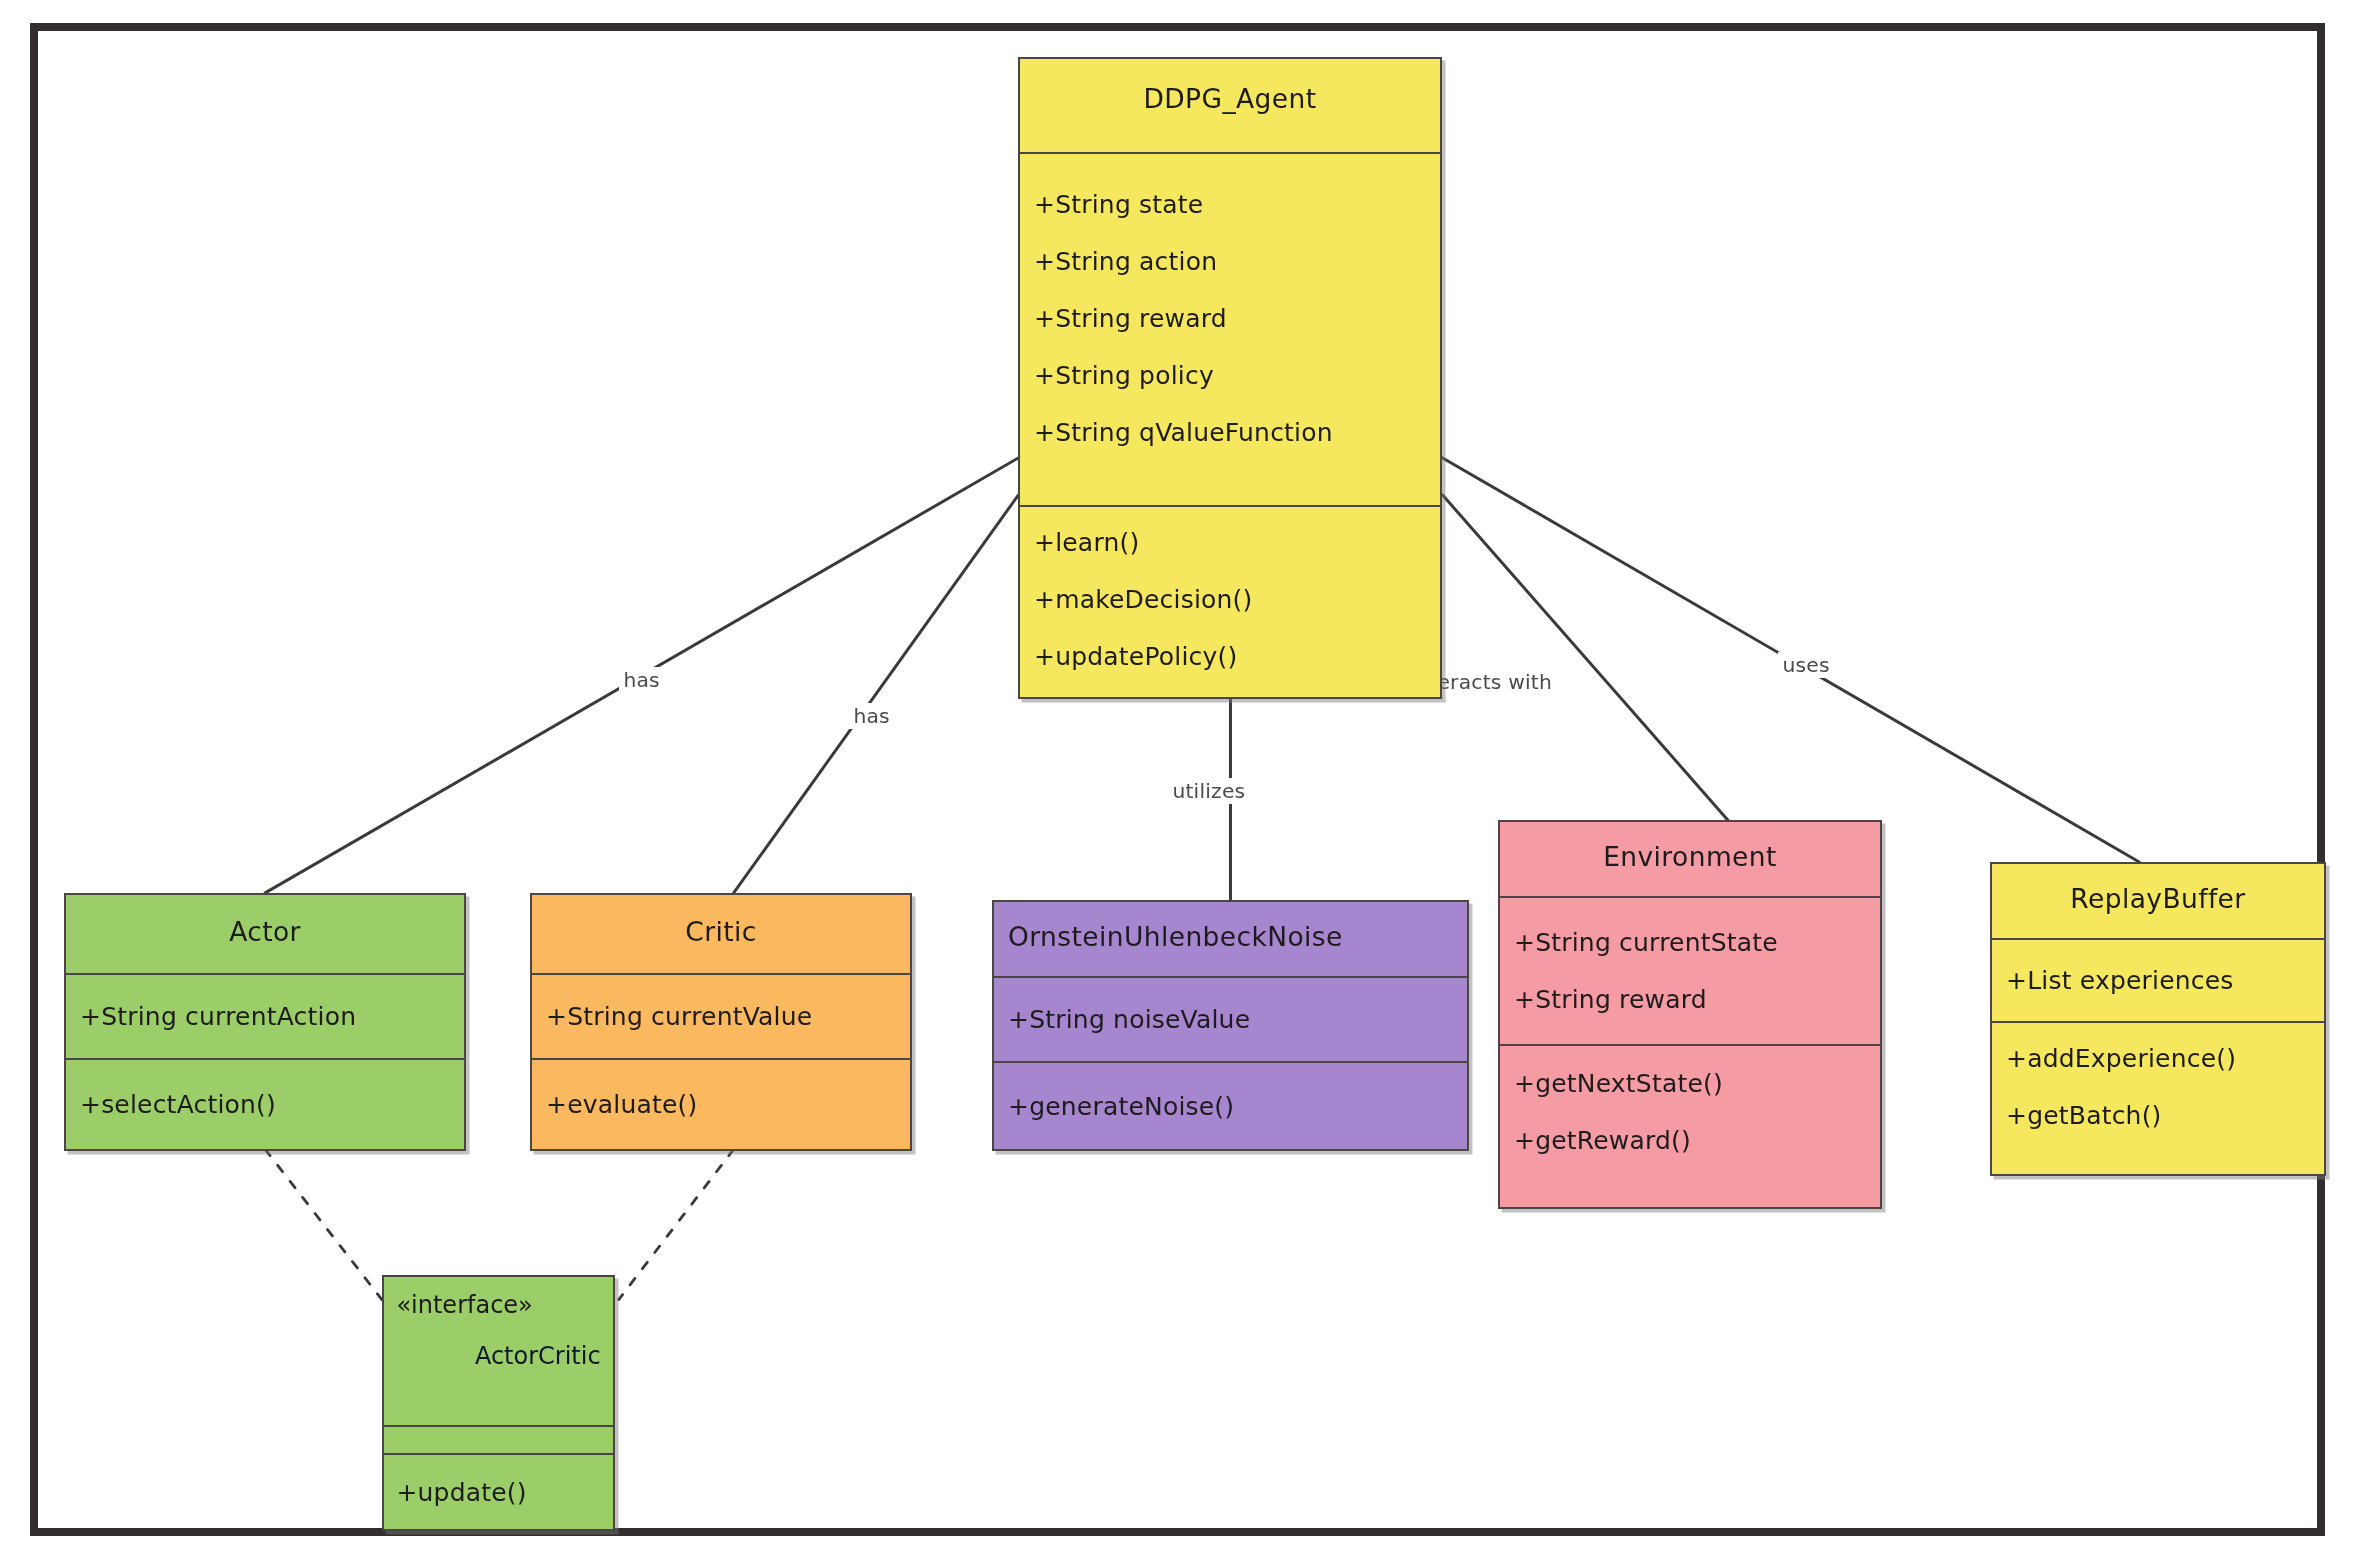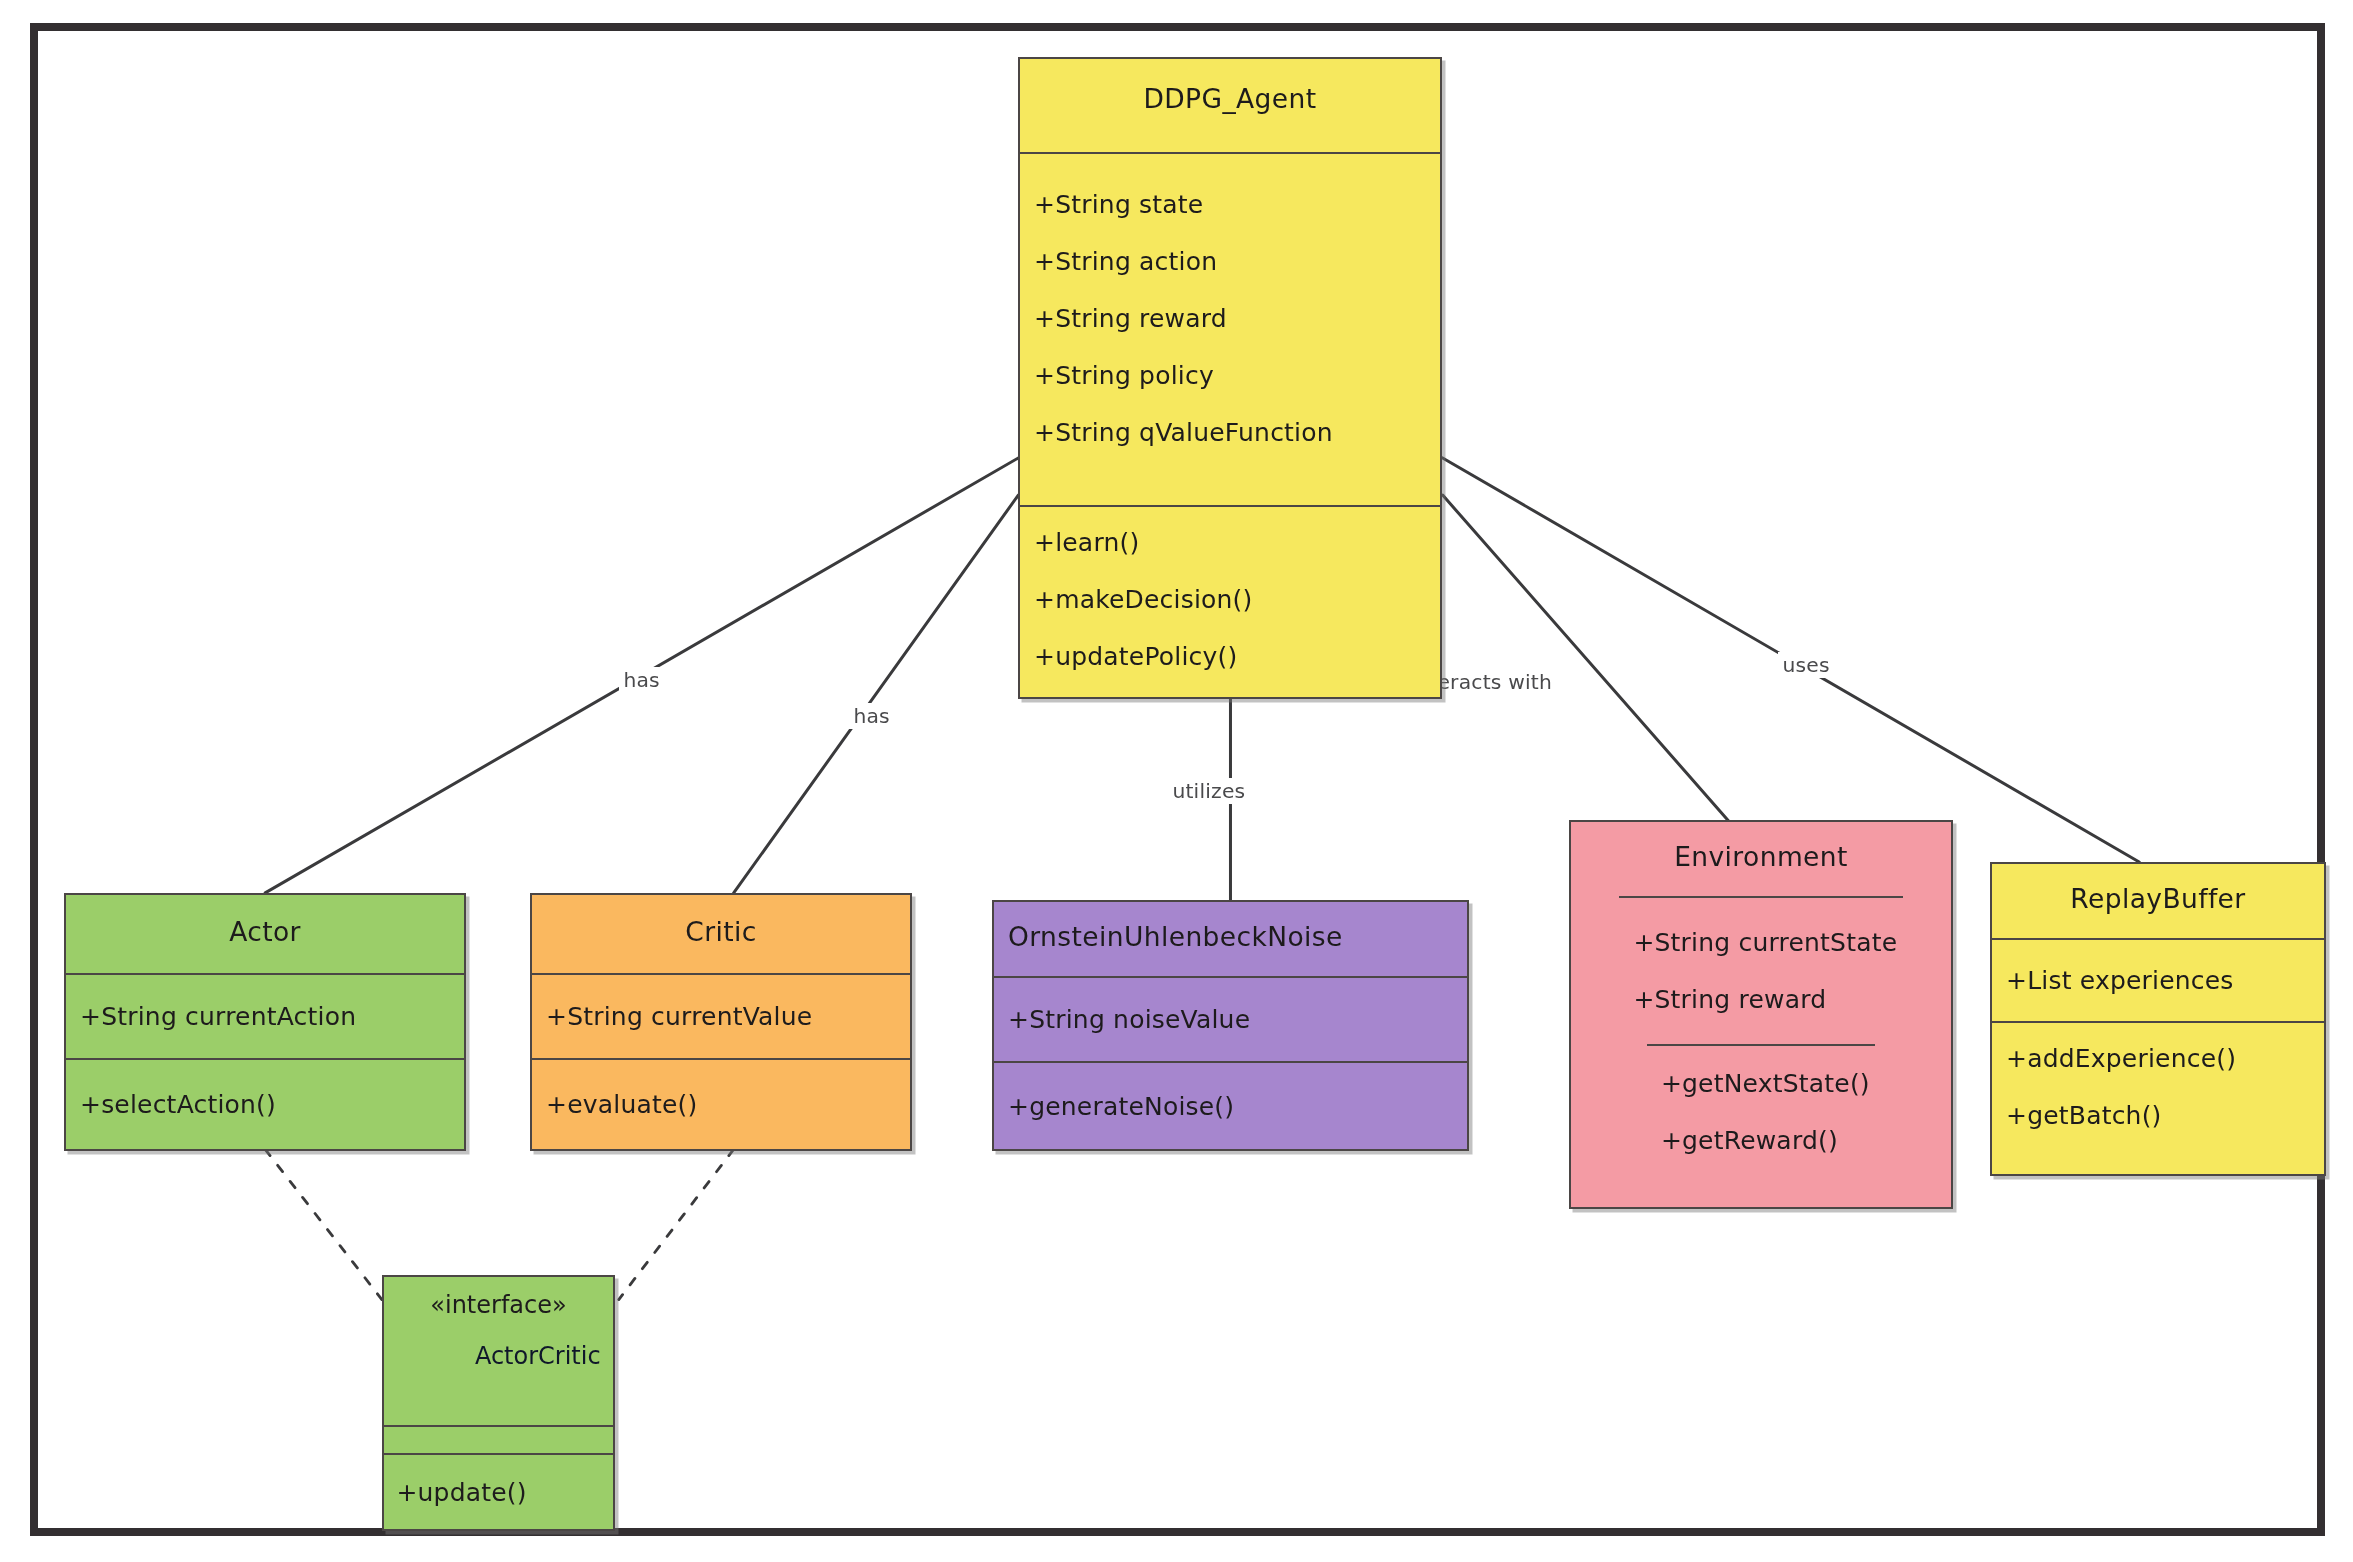--- a/index.html
+++ b/index.html
@@ -79,21 +79,21 @@
     font-size: 26.5px;
     padding: 12.4px 8.8px 17.7px 8.8px;
     color: #1d1b1c;
     letter-spacing: 0.4px;
   }
   .uml-title.left {
     text-align: left;
     padding-left: 14px;
   }
   .uml-stereo {
-    text-align: center;
+    text-align: left;
     font-size: 24px;
     padding: 14px 12.4px 3.5px 12.4px;
     color: #1d1b1c;
   }
   .uml-ifname {
     text-align: right;
     font-size: 24px;
     padding: 19.4px 12.4px 23px 12.4px;
     color: #0f172a;
   }
@@ -185,21 +185,21 @@
       <div class="uml-title left">OrnsteinUhlenbeckNoise</div>
     </div>
     <div class="uml-section" style="height:85px;">
       <div class="uml-member">+String noiseValue</div>
     </div>
     <div class="uml-section" style="flex:1 1 auto;">
       <div class="uml-member">+generateNoise()</div>
     </div>
   </div>
 
-  <div class="uml-class" style="left:1569px; top:820px; width:384px; height:389px; background:#F49BA4;align-items:center;">
+  <div class="uml-class" style="left:1498px; top:820px; width:384px; height:389px; background:#F49BA4;">
     <div class="uml-section" style="height:74px;">
       <div class="uml-title">Environment</div>
     </div>
     <div class="uml-section" style="height:148px;">
       <div class="uml-member">+String currentState</div>
       <div class="uml-member">+String reward</div>
     </div>
     <div class="uml-section" style="flex:1 1 auto; justify-content:flex-start; padding-top:8.8px;">
       <div class="uml-member">+getNextState()</div>
       <div class="uml-member">+getReward()</div>

